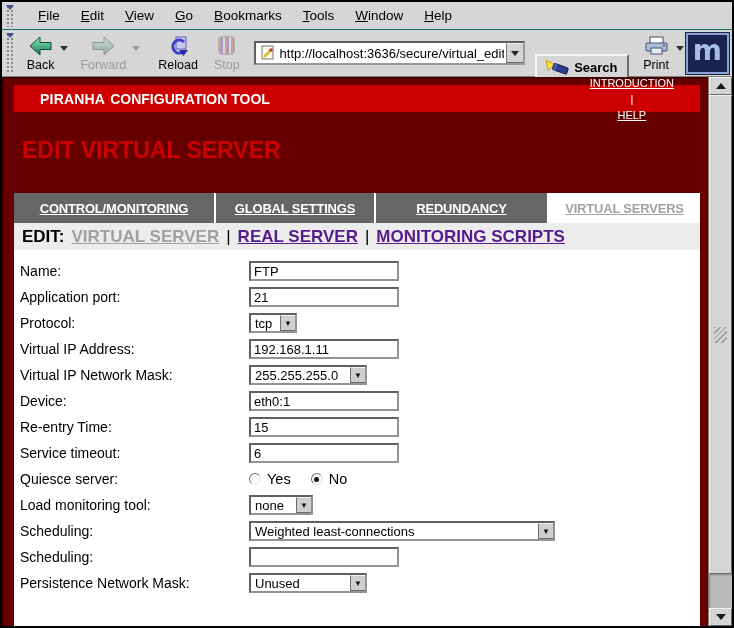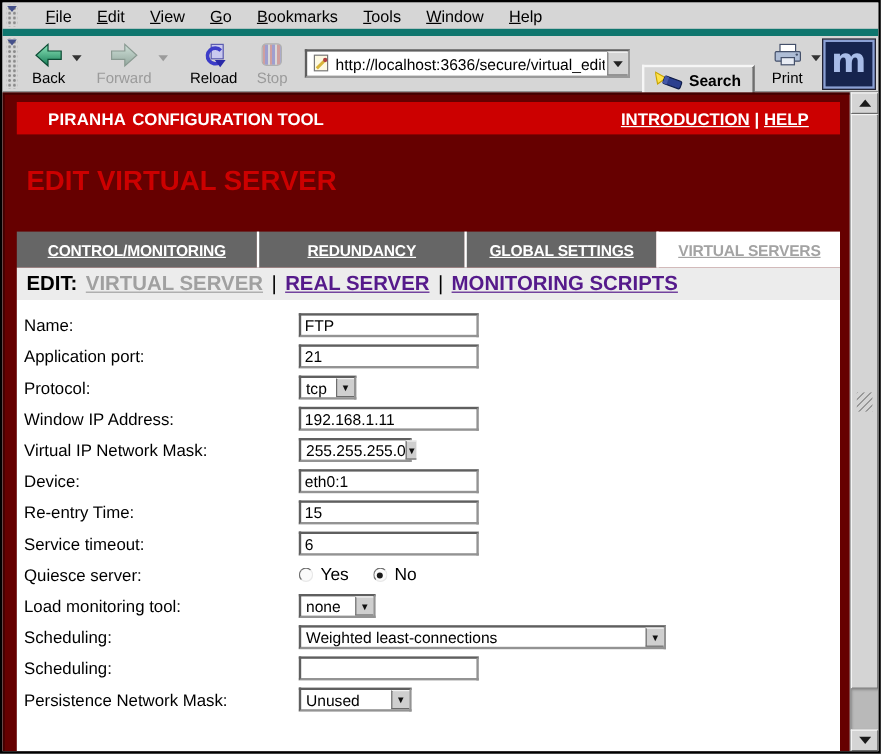--- a/index.html
+++ b/index.html
@@ -1,20 +1,20 @@
 <!DOCTYPE html>
 <html><head>
 <meta charset="utf-8">
 <style>
   * { margin:0; padding:0; box-sizing:border-box; }
   html,body { width:734px; height:628px; background:#000; font-family:"Liberation Sans","DejaVu Sans",sans-serif; }
   .window { width:734px; height:628px; border:2px solid #000; background:#d6d6d6; display:flex; flex-direction:column; overflow:hidden; }
 
   
-  .menubar { height:28px; background:#d6d6d6; border-bottom:6px solid #0f766e; display:flex; align-items:center; flex:0 0 auto; }
+  .menubar { height:28px; background:#d6d6d6; border-bottom:1px solid #0f766e; display:flex; align-items:center; flex:0 0 auto; }
   .grabber { width:10px; align-self:stretch; margin:2px 2px 2px 3px; position:relative;
              background-image:radial-gradient(circle,#8a8a8a 1px,transparent 1.3px); background-size:4px 4px; background-position:1px 9px; }
   .grabber::before { content:""; position:absolute; top:1px; left:1px; border-left:4px solid transparent; border-right:4px solid transparent; border-top:5px solid #44508a; }
   .menu-item { font-size:13.5px; color:#000; margin-left:21px; cursor:default; }
   .menu-item::first-letter { text-decoration:underline; }
 
   
   .toolbar { height:47px; background:#d6d6d6; border-bottom:1px solid #808080; display:flex; align-items:center; flex:0 0 auto; }
   .tbtn { display:flex; align-items:flex-start; margin-left:10px; }
   .tcol { display:flex; flex-direction:column; align-items:center; }
@@ -34,21 +34,21 @@
   .logo-btn { margin-left:auto; margin-right:3px; width:45px; height:41px; background:#16244e; border:2px solid #8ba0d4; outline:1px solid #223; display:flex; align-items:center; justify-content:center; }
   .logo-m { color:#a8bce8; font:bold 28px/1 "DejaVu Sans",sans-serif; margin-top:-4px; }
 
   
   .main { flex:1; display:flex; min-height:0; }
   .viewport { flex:1; background:#660000; position:relative; overflow:hidden; box-shadow:inset 2px 2px 0 rgba(0,0,0,0.35); display:flex; flex-direction:column; }
 
   .banner { margin:8px 8px 0 12px; height:27px; background:#cc0000; display:flex; align-items:center; padding:0 26px; flex:0 0 auto; }
   .brand-bold { color:#fff; font-size:14px; font-weight:bold; letter-spacing:0.2px; }
   .brand-rest { color:#fff; font-size:14px; margin-left:5px;font-weight:bold; }
-  .banner-links { margin-left:auto; font-size:14px; font-weight:bold; color:#fff; display:flex; gap:4px; align-items:center; }
+  .banner-links { margin-left:auto; font-size:11px; font-weight:normal; color:#fff; display:flex; gap:4px; align-items:center;flex-direction:column; }
   .banner-links a { color:#fff; text-decoration:underline; cursor:pointer; }
 
   .page-title { margin:25px 0 0 20px; color:#cc0000; font-size:23px; font-weight:bold; flex:0 0 auto; }
 
   .tabs { margin:29px 8px 0 12px; height:30px; display:flex; flex:0 0 auto; }
   .tab { background:#666666; color:#fff; font-size:13px; font-weight:bold; text-decoration:underline; display:flex; align-items:center; justify-content:center; border-left:2px solid #fff; cursor:pointer; letter-spacing:-0.2px; }
   .tab:first-child { border-left:none; }
   .tab.t0 { width:200px; } .tab.t1 { width:160px; } .tab.t2 { width:173px; } .tab.t3 { flex:1; }
   .tab.active { background:#ffffff; color:#a3a3a3; }
 
@@ -56,21 +56,21 @@
   .subnav .prefix { color:#000; }
   .subnav .sep { color:#000; font-weight:normal; }
   .subnav a { cursor:pointer; text-decoration:underline; }
   .subnav .current { color:#a0a0a0; }
   .subnav .plink { color:#551a8b; }
 
   .formarea { margin:0 8px 0 12px; background:#fff; flex:1; padding:8px 0 0 4px; }
   .frow { height:26px; display:flex; align-items:center;gap:32px; }
   .flabel { width:199px; font-size:14px; color:#000; padding-left:2px; flex:0 0 auto; }
   .ti { height:20px; border:2px solid #939393; border-top-color:#5f5f5f; border-left-color:#5f5f5f; background:#fff; font:13px "Liberation Sans",sans-serif; padding:0 3px; }
-  .w150 { width:150px; } .w48 { width:48px; } .w64 { width:64px; } .w118 { width:94px; } .w306 { width:306px; }
+  .w150 { width:150px; } .w48 { width:48px; } .w64 { width:64px; } .w118 { width:118px;justify-content:flex-end; } .w306 { width:306px; }
   .sel { height:20px; border:2px solid #939393; border-top-color:#5f5f5f; border-left-color:#5f5f5f; background:#fff; display:flex; align-items:center; cursor:pointer; }
   .sel-text { font-size:13px; padding-left:4px; white-space:nowrap; }
   .sel-arrow { margin-left:auto; width:15px; height:100%; background:#cfcfcf; border-left:1px solid #6e6e6e; border-top:1px solid #f2f2f2; border-bottom:1px solid #6a6a6a; display:flex; align-items:center; justify-content:center; font-size:8px; color:#111; }
   .radiogroup { display:flex; align-items:center; gap:6px; font-size:14.5px; }
   .radio { width:12px; height:12px; border-radius:50%; border:1px solid; border-color:#6f6f6f #e8e8e8 #e8e8e8 #6f6f6f; background:#fbfbfb; display:inline-flex; align-items:center; justify-content:center; cursor:pointer; }
   .radio.checked::after { content:""; width:5px; height:5px; border-radius:50%; background:#1a1a1a; }
   .rgap { width:8px; }
 
   
   .scrollbar { width:24px; flex:0 0 auto; background:#cfcfcf; border-left:1px solid #7a7a7a; display:flex; flex-direction:column; }
@@ -215,22 +215,22 @@
           <a>INTRODUCTION</a>
           <span>|</span>
           <a>HELP</a>
         </span>
       </div>
 
       <div class="page-title">EDIT VIRTUAL SERVER</div>
 
       <div class="tabs">
         <div class="tab t0">CONTROL/MONITORING</div>
+        <div class="tab t1">GLOBAL SETTINGS</div>
         <div class="tab t2">REDUNDANCY</div>
-        <div class="tab t1">GLOBAL SETTINGS</div>
         <div class="tab t3 active">VIRTUAL SERVERS</div>
       </div>
 
       <div class="subnav">
         <span class="prefix">EDIT:</span>
         <a class="current">VIRTUAL SERVER</a>
         <span class="sep">|</span>
         <a class="plink">REAL SERVER</a>
         <span class="sep">|</span>
         <a class="plink">MONITORING SCRIPTS</a>
@@ -250,21 +250,21 @@
 
         <div class="frow">
           <label class="flabel">Protocol:</label>
           <div class="sel w48">
             <span class="sel-text">tcp</span>
             <span class="sel-arrow">▼</span>
           </div>
         </div>
 
         <div class="frow">
-          <label class="flabel">Window IP Address:</label>
+          <label class="flabel">Virtual IP Address:</label>
           <input class="ti w150" value="192.168.1.11" style="">
         </div>
 
         <div class="frow">
           <label class="flabel">Virtual IP Network Mask:</label>
           <div class="sel w118">
             <span class="sel-text">255.255.255.0</span>
             <span class="sel-arrow">▼</span>
           </div>
         </div>

